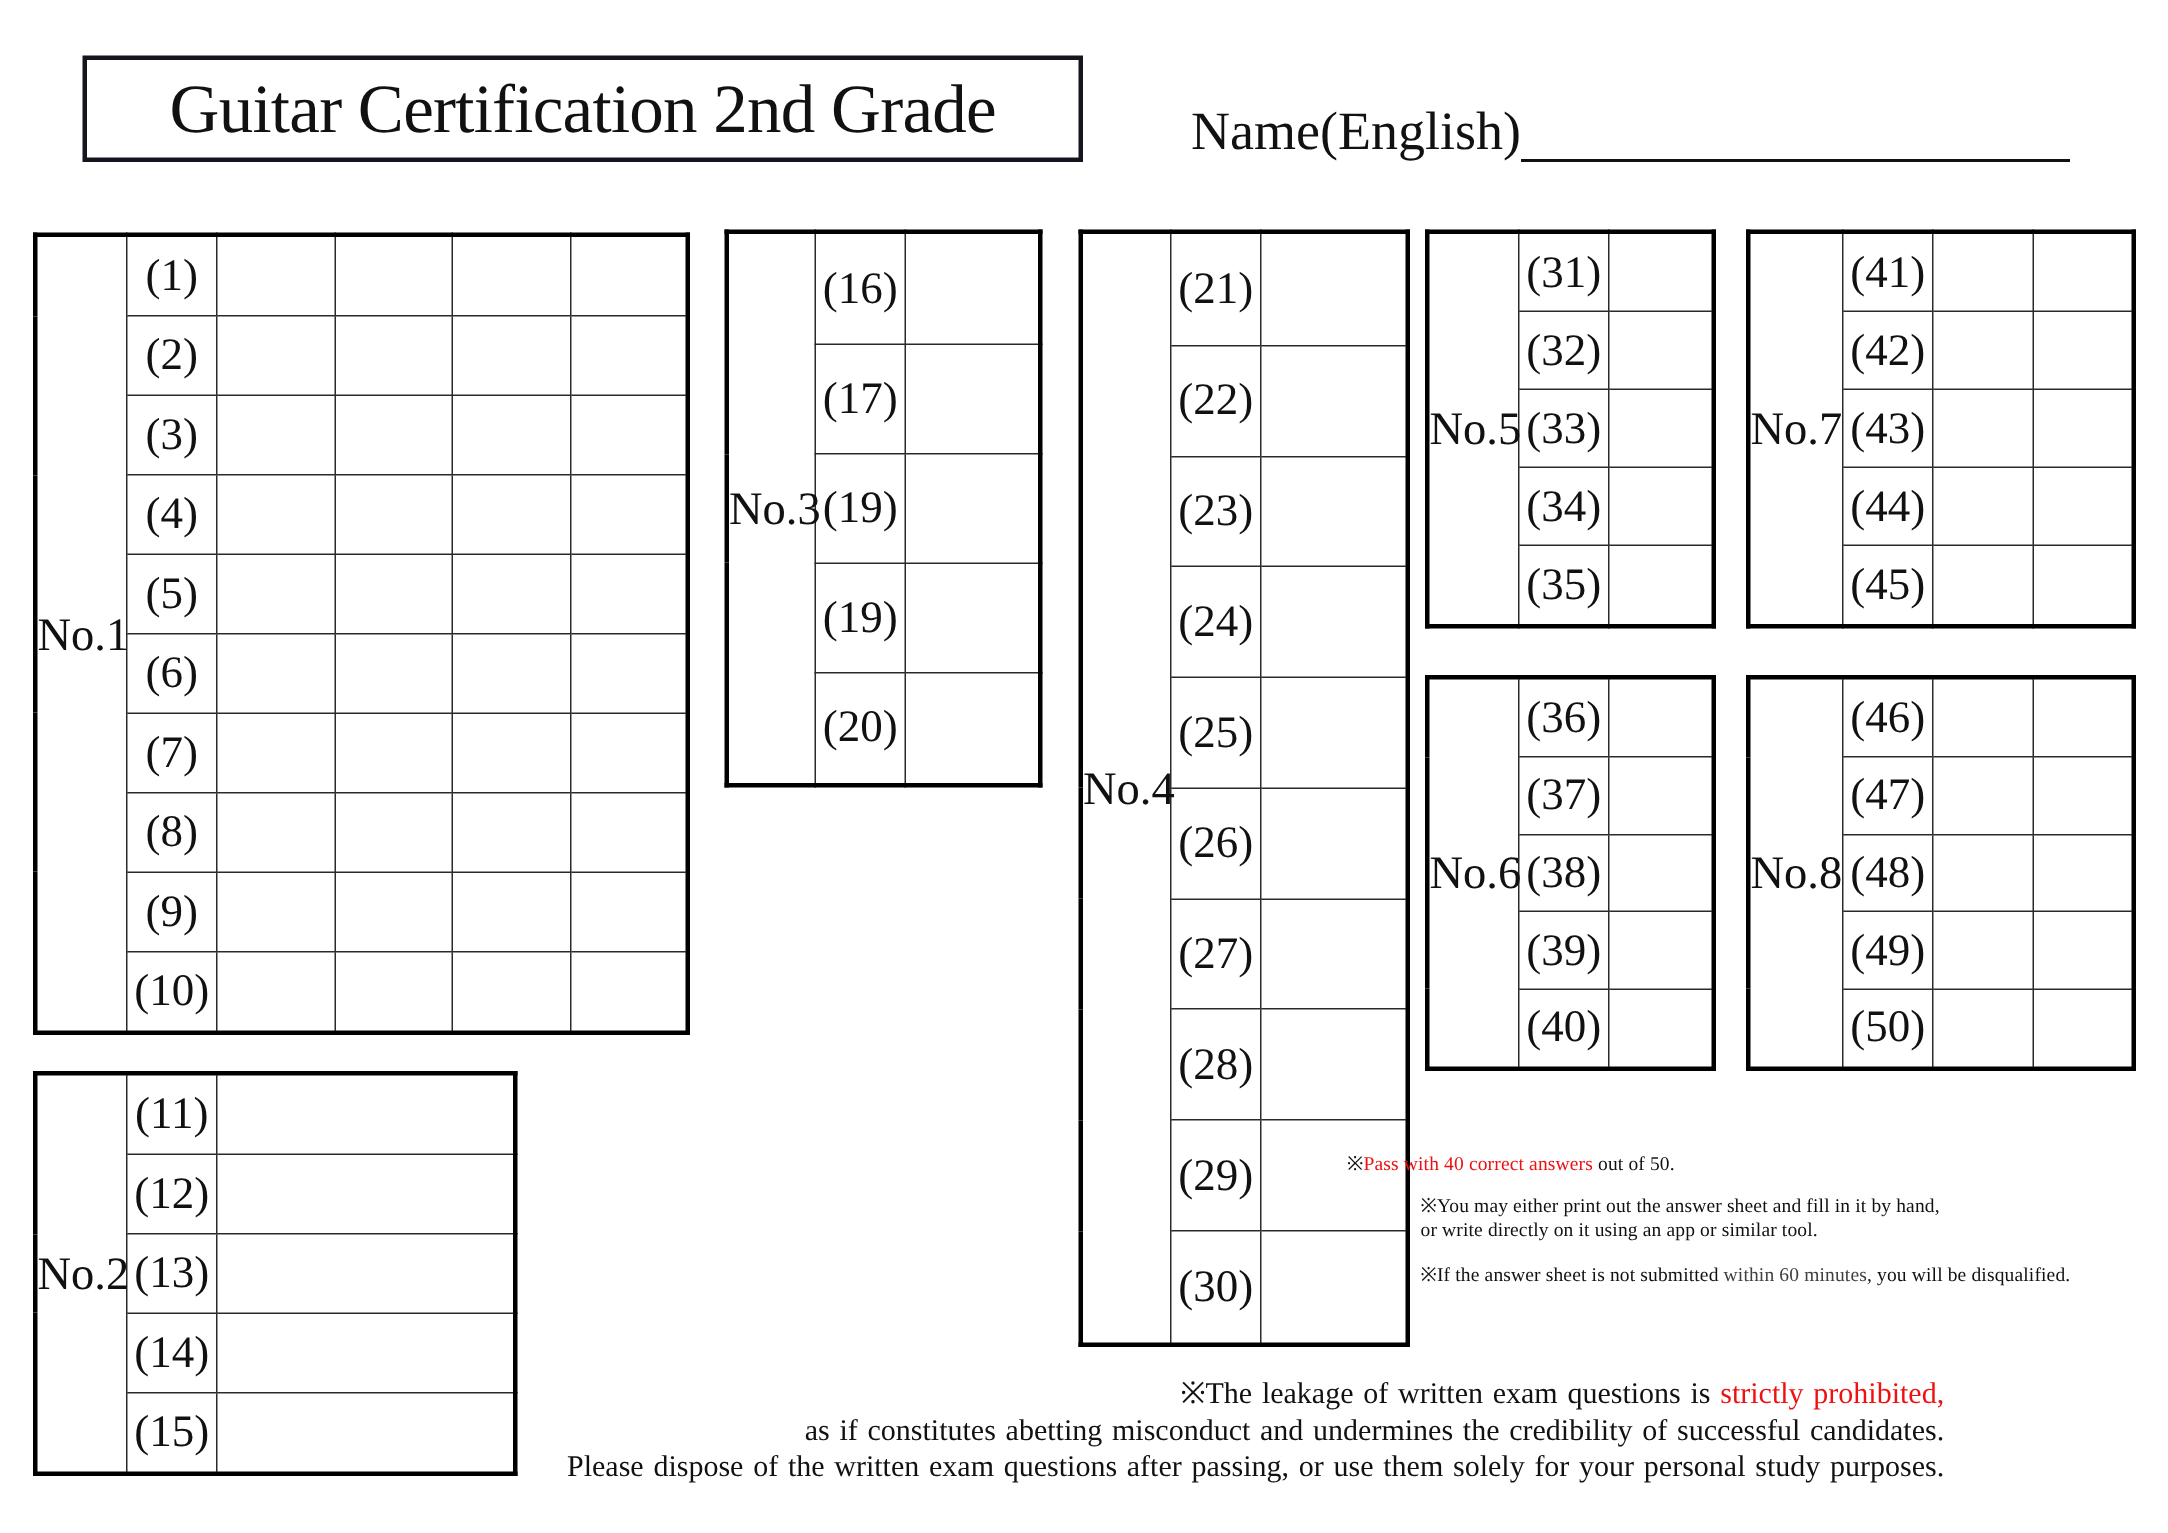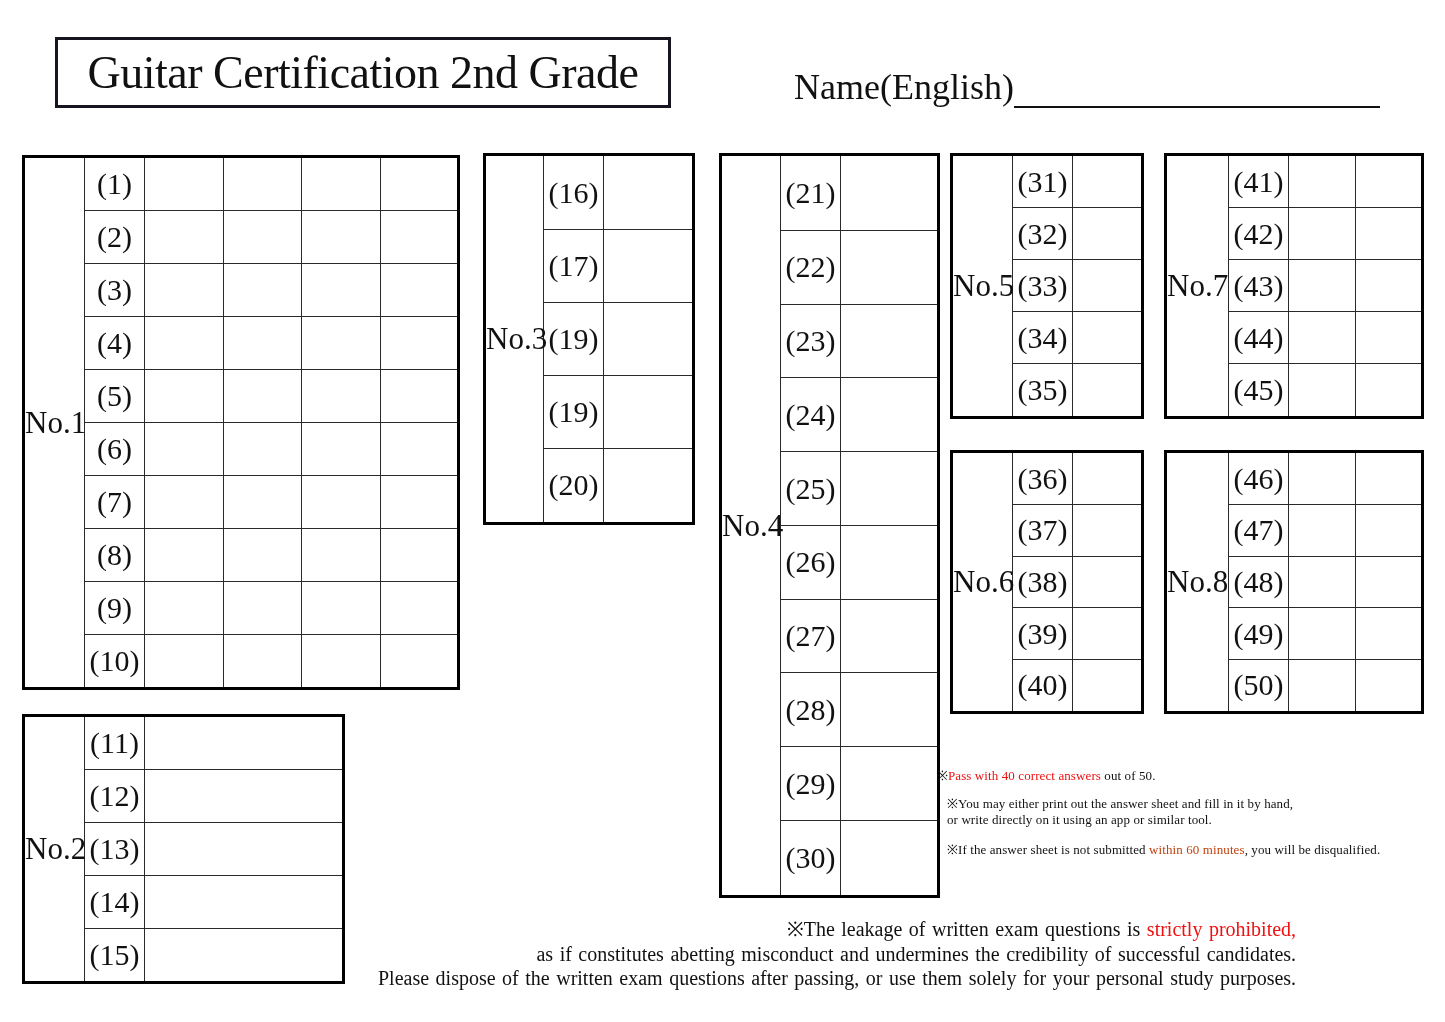--- a/index.html
+++ b/index.html
@@ -4,21 +4,21 @@
 <style>
   * { margin:0; padding:0; box-sizing:border-box; }
   html,body { background:#ffffff; }
   body {
     width:1445px; height:1022px; position:relative; overflow:hidden;
     font-family:"Liberation Serif","DejaVu Serif",serif; color:#111;
   }
 
   
   .title-box {
-    position:absolute; left:55px; top:37px; width:616px; height:71px;
+    position:absolute; left:55px; top:37px; width:667px; height:71px;
     border:3px solid #15151f; background:#fff;
     display:flex; align-items:center; justify-content:center;
   }
   .title-box .title-text { font-size:46px; letter-spacing:-0.5px; white-space:nowrap; }
 
   
   .name-row { position:absolute; left:794px; top:68px; display:flex; align-items:flex-end; }
   .name-label { font-size:36px; line-height:1.1; white-space:nowrap; }
   .name-line { display:inline-block; width:366px; height:36px; border-bottom:2.5px solid #111; }
 
@@ -38,21 +38,21 @@
     border-collapse:collapse; table-layout:fixed;
     border:3px solid #000; background:#fff;
   }
   table.ans-table td { border:1.5px solid #2a2a2a; text-align:center; vertical-align:middle; }
   td.col-label { width:var(--lw); font-size:31px; }
   td.col-num   { width:var(--nw); font-size:30px; }
   td.col-ans   { background:#fff; }
 
   
   .note { position:absolute; font-size:13px; white-space:nowrap; letter-spacing:0.1px; }
-  #note-pass { left:937px; top:766px; }
+  #note-pass { left:898px; top:766px; }
   #note-fill { left:947px; top:796px; line-height:15.5px; }
   #note-time { left:947px; top:840px; }
 
   
   .footer { position:absolute; left:378px; top:917px; font-size:20px; line-height:24.5px; white-space:nowrap; word-spacing:1.5px;text-align:right; }
 
   .red { color:#ee1111; }
 </style>
 </head>
 <body>
@@ -360,19 +360,19 @@
           <td class="col-ans"></td>
         </tr>
       </tbody>
     </table>
   </div>
 
 <p id="note-pass" class="note"><span>※</span><span class="red" style="color: rgb(238, 17, 17);">Pass with 40 correct answers</span><span> out of 50.</span></p>
 
 <p id="note-fill" class="note"><span>※You may either print out the answer sheet and fill in it by hand,</span><br><span>or write directly on it using an app or similar tool.</span></p>
 
-<p id="note-time" class="note"><span>※If the answer sheet is not submitted </span><span class="red" style="color: #c2410c;">within 60 minutes</span><span>, you will be disqualified.</span></p>
+<p id="note-time" class="note"><span>※If the answer sheet is not submitted </span><span class="red" style="color: #404040;">within 60 minutes</span><span>, you will be disqualified.</span></p>
 
 <div class="footer">
   <div><span>※The leakage of written exam questions is </span><span class="red" style="color: rgb(238, 17, 17);">strictly prohibited,</span></div>
   <div>as if constitutes abetting misconduct and undermines the credibility of successful candidates.</div>
   <div>Please dispose of the written exam questions after passing,  or use them solely for your personal study purposes.</div>
 </div>
 
 </body></html>

